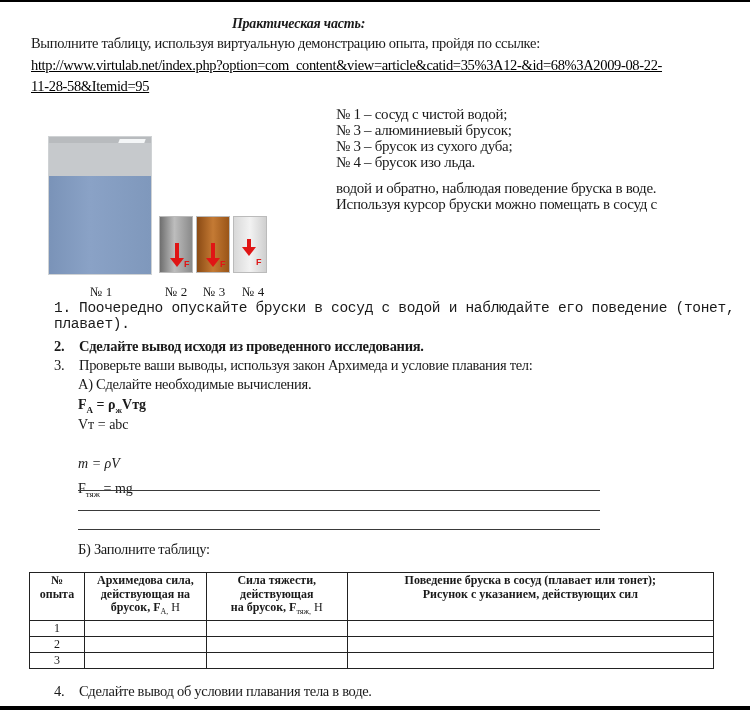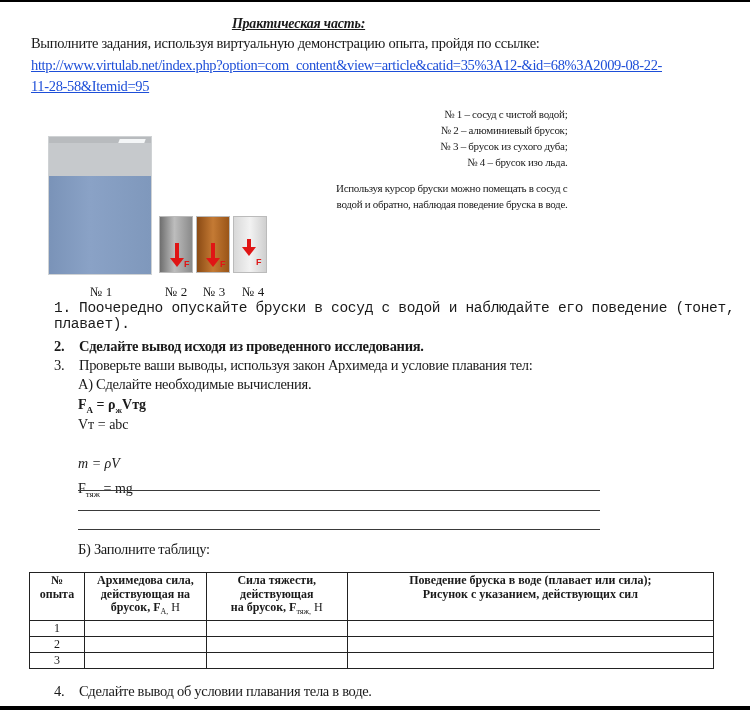--- a/index.html
+++ b/index.html
@@ -8,27 +8,27 @@
       position: relative;
       font-family: "Liberation Serif", "DejaVu Serif", serif;
       color: #1a1a1a;
       font-size: 14px;
     }
     .top-bar { position: absolute; left: 0; top: 0; width: 750px; height: 2px; background: #000; }
     .bottom-bar { position: absolute; left: 0; bottom: 0; width: 750px; height: 4px; background: #000; }
 
     .title {
       position: absolute; left: 0; width: 597px; top: 16px;
-      text-align: center; font-weight: bold; font-style: italic; text-decoration: underline;
+      text-align: center; font-weight: bold; font-style: italic; 
       font-size: 14px; letter-spacing: -0.2px;
     }
     .intro { position: absolute; left: 31px; top: 35px; font-size: 14.5px; letter-spacing: -0.3px; }
     .link {
       position: absolute; left: 31px; top: 55px; width: 690px;
-      font-size: 14.5px; color: #1d4ed8; text-decoration: underline; line-height: 21px;
+      font-size: 14.5px; color: #000000; text-decoration: underline; line-height: 21px;
       letter-spacing: -0.35px; word-break: break-all;
     }
 
     
     .beaker {
       position: absolute; left: 48px; top: 136px; width: 104px; height: 139px;
       background: #c6c9cc; border: 1px solid #cfd2d4;
     }
     .beaker .rim { position: absolute; left: 0; top: 0; width: 100%; height: 6px; background: #b8bbbe; }
     .beaker .glint { position: absolute; right: 6px; top: 2px; width: 26px; height: 4px; background: #f4f6f7; transform: skewX(-20deg); }
@@ -42,21 +42,21 @@
     .block.ice { left: 233px; background: linear-gradient(90deg,#d9d9d9,#f2f2f2 50%,#cfcfcf 100%); }
     .arrow { position: absolute; width: 14px; }
     .arrow .shaft { position: absolute; left: 5px; top: 0; width: 4px; background: #e01515; }
     .arrow .head {
       position: absolute; left: 0; width: 0; height: 0;
       border-left: 7px solid transparent; border-right: 7px solid transparent; border-top: 9px solid #e01515;
     }
     .arrow .f { position: absolute; font-family: "Liberation Sans", sans-serif; font-weight: bold; font-size: 9px; color: #e01515; }
     .fig-label { position: absolute; top: 284px; font-size: 13px; }
 
-    .legend { position: absolute; left: 336px; top: 106px; font-size: 11px; line-height: 16px; letter-spacing: -0.3px; text-align: right; }
+    .legend { position: absolute; left: 336px; top: 106px; font-size: 15px; line-height: 16px; letter-spacing: -0.3px; }
     .legend .gap { height: 10px; }
 
     
     .task { position: absolute; left: 54px; font-size: 14.5px; letter-spacing: -0.3px; }
     .task .num { display: inline-block; width: 25px; }
     .sub { position: absolute; left: 78px; font-size: 14.5px; letter-spacing: -0.3px; }
     .formula { position: absolute; left: 78px; font-size: 14px; }
     .formula sub { font-size: 9px; }
     .rule { position: absolute; left: 78px; width: 522px; height: 1px; background: #3a3a3a; }
 
@@ -69,21 +69,21 @@
     table.results th { font-weight: bold; line-height: 13.5px; padding: 1px 2px; height: 47px; }
     table.results td { height: 16px; font-size: 12px; line-height: 14px; }
     table.results th sub { font-size: 8px; font-weight: normal; }
   </style>
 </head>
 <body>
 
 <div class="top-bar"></div>
 
 <div class="title">Практическая часть:</div>
-<div class="intro">Выполните задания, используя виртуальную демонстрацию опыта, пройдя по ссылке:</div>
+<div class="intro">Выполните таблицу, используя виртуальную демонстрацию опыта, пройдя по ссылке:</div>
 <div class="link">
   <span>http://www.virtulab.net/index.php?option=com_content&amp;view=article&amp;catid=35%3A12-&amp;id=68%3A2009-08-22-</span><br>
   <span>11-28-58&amp;Itemid=95</span>
 </div>
 
 <div class="beaker">
   <div class="rim"></div>
   <div class="glint"></div>
   <div class="water"></div>
 </div>
@@ -110,26 +110,26 @@
   </div>
 </div>
 
 <div class="fig-label" style="left:90px;">№ 1</div>
 <div class="fig-label" style="left:165px;">№ 2</div>
 <div class="fig-label" style="left:203px;">№ 3</div>
 <div class="fig-label" style="left:242px;">№ 4</div>
 
 <div class="legend">
   <div>№ 1 – сосуд с чистой водой;</div>
-  <div>№ 2 – алюминиевый брусок;</div>
+  <div>№ 3 – алюминиевый брусок;</div>
   <div>№ 3 – брусок из сухого дуба;</div>
   <div>№ 4 – брусок изо льда.</div>
   <div class="gap"></div>
+  <div>водой и обратно, наблюдая поведение бруска в воде.</div>
   <div>Используя курсор бруски можно помещать в сосуд с</div>
-  <div>водой и обратно, наблюдая поведение бруска в воде.</div>
 </div>
 
 <div class="task" style="top:300px;font-family:Liberation Mono, monospace;">
   <span class="num">1.</span><span>Поочередно опускайте бруски в сосуд с водой и наблюдайте его поведение (тонет, плавает).</span>
 </div>
 <div class="task" style="top:338px;font-weight:bold;">
   <span class="num">2.</span><span>Сделайте вывод исходя из проведенного исследования.</span>
 </div>
 <div class="task" style="top:357px;">
   <span class="num">3.</span><span>Проверьте ваши выводы, используя закон Архимеда и условие плавания тел:</span>
@@ -167,21 +167,21 @@
       <th>
         <span>№</span><br><span>опыта</span>
       </th>
       <th>
         <span>Архимедова сила,</span><br><span>действующая на</span><br><span>брусок, F</span><sub>A,</sub><span style="font-weight:normal"> Н</span>
       </th>
       <th>
         <span>Сила тяжести,</span><br><span>действующая</span><br><span>на брусок, F</span><sub>тяж,</sub><span style="font-weight:normal"> Н</span>
       </th>
       <th>
-        <span>Поведение бруска в воде (плавает или сила);</span><br><span>Рисунок с указанием, действующих сил</span>
+        <span>Поведение бруска в сосуд (плавает или тонет);</span><br><span>Рисунок с указанием, действующих сил</span>
       </th>
     </tr>
   </thead>
   <tbody>
     <tr>
       <td>1</td>
       <td></td>
       <td></td>
       <td></td>
     </tr>

